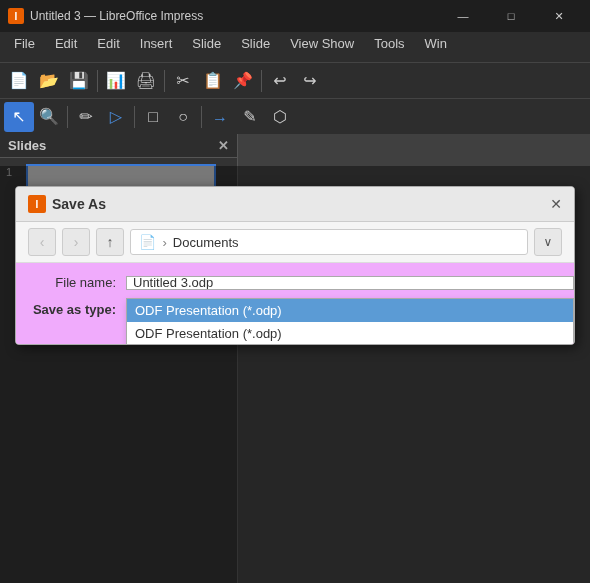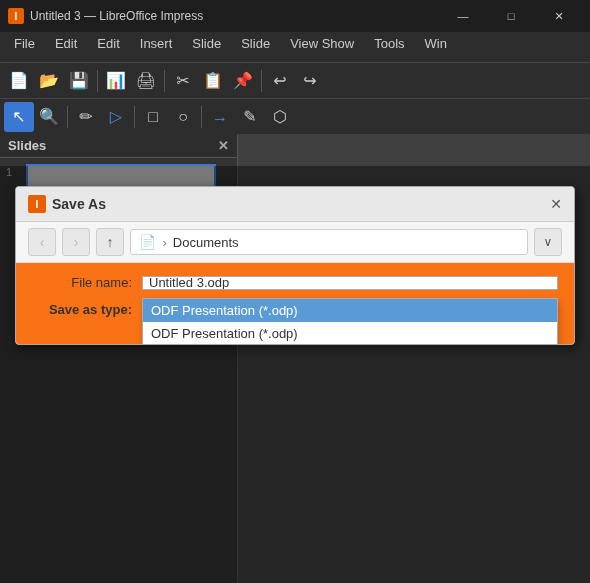--- a/index.html
+++ b/index.html
@@ -189,22 +189,22 @@
       width: 28px; height: 28px;
       background: #e8e8e8;
       border: 1px solid #ccc;
       border-radius: 3px;
       display: flex; align-items: center; justify-content: center;
       cursor: pointer; font-size: 12px; color: #555;
     }
 
     
     .dialog-form {
-      padding: 12px 16px;
-      background: #f97316;
+      padding: 12px 0;
+      background: #f0abfc;
     }
 
     .form-row {
       display: flex;
       align-items: center;
       margin-bottom: 8px;
     }
     .form-label {
       width: 100px;
       text-align: right;

